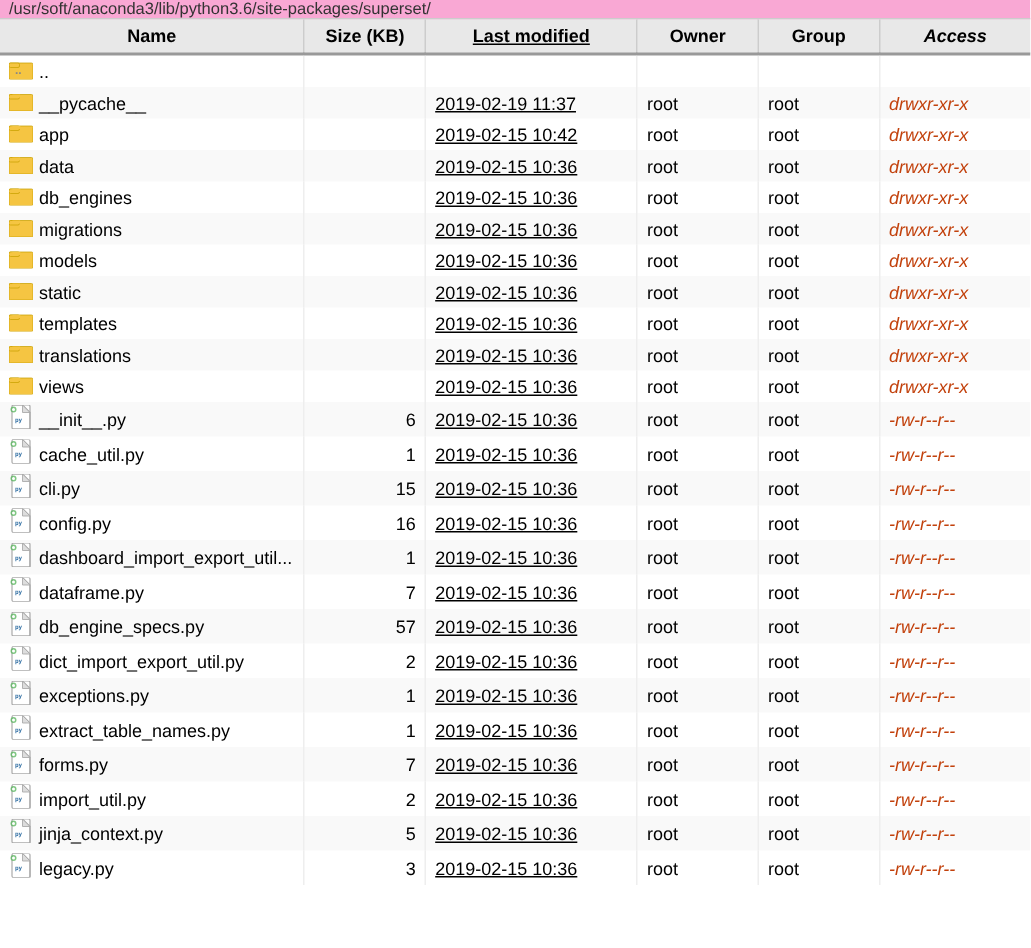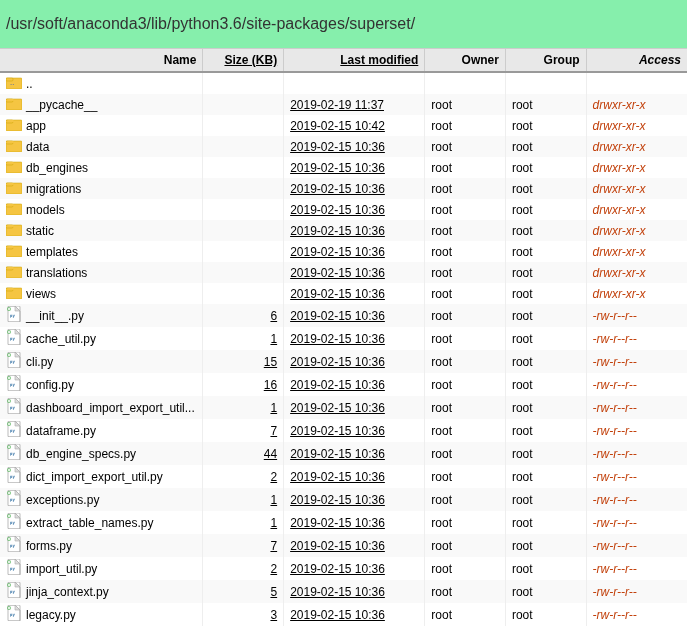--- a/index.html
+++ b/index.html
@@ -3,36 +3,36 @@
   <meta charset="utf-8">
   <style>
     * { margin: 0; padding: 0; box-sizing: border-box; }
     body {
       font-family: 'Segoe UI', Tahoma, Geneva, Verdana, sans-serif;
       font-size: 12px;
       background: #fff;
       color: #000;
     }
     .title-bar {
-      background: #86efac;
+      background: #f9a8d4;
       border-bottom: 1px solid #ccc;
-      padding: 15px 6px;
-      font-size: 16px;
+      padding: 0 6px;
+      font-size: 11px;
       color: #333;
     }
     .file-table {
       width: 100%;
       border-collapse: collapse;
     }
     .file-table thead tr {
       background: #e8e8e8;
       border-bottom: 2px solid #999;
     }
     .file-table thead th {
-      text-align: right;
+      text-align: center;
       padding: 4px 6px;
       font-weight: bold;
       font-size: 12px;
       border-right: 1px solid #ccc;
       cursor: pointer;
       white-space: nowrap;
     }
     .file-table thead th:last-child {
       border-right: none;
     }
@@ -61,21 +61,21 @@
     .file-icon {
       width: 16px;
       height: 16px;
       display: inline-block;
       flex-shrink: 0;
     }
     .access-blue {
       color: #c2410c;
     }
     .col-name { width: 200px; }
-    .col-size { width: 80px; text-align: right; padding-right: 10px; text-decoration: underline; }
+    .col-size { width: 80px; text-align: right; padding-right: 10px; }
     .col-modified { width: 140px; text-decoration: underline; }
     .col-owner { width: 80px; }
     .col-group { width: 80px; }
     .col-access { width: 100px; font-style: italic; }
     .container {
       overflow: auto;
       max-height: 632px;
     }
   </style>
 </head>
@@ -423,21 +423,21 @@
     <rect x="2" y="0" width="12" height="16" rx="1" ry="1" fill="#fff" stroke="#aaa" stroke-width="0.8"></rect>
     <polyline points="2,0 9,0 14,5 14,16 2,16" fill="none" stroke="#aaa" stroke-width="0.8"></polyline>
     <polygon points="9,0 9,5 14,5" fill="#ddd" stroke="#aaa" stroke-width="0.6"></polygon>
     <text x="4" y="11" font-size="4" fill="#3572a5" font-family="monospace" font-weight="bold">py</text>
     <circle cx="3" cy="3" r="2" fill="#4caf50" opacity="0.7"></circle>
     <circle cx="3" cy="3" r="1" fill="#fff"></circle>
   </svg></span>
         <span>db_engine_specs.py</span>
       </div>
     </td>
-    <td class="col-size">44</td>
+    <td class="col-size">57</td>
     <td class="col-modified">2019-02-15 10:36</td>
     <td class="col-owner">root</td>
     <td class="col-group">root</td>
     <td class="col-access access-blue">-rw-r--r--</td>
   </tr>
         <tr>
     <td class="col-name">
       <div class="name-cell">
         <span><svg class="file-icon" viewBox="0 0 16 16" xmlns="http://www.w3.org/2000/svg">
     <rect x="2" y="0" width="12" height="16" rx="1" ry="1" fill="#fff" stroke="#aaa" stroke-width="0.8"></rect>

